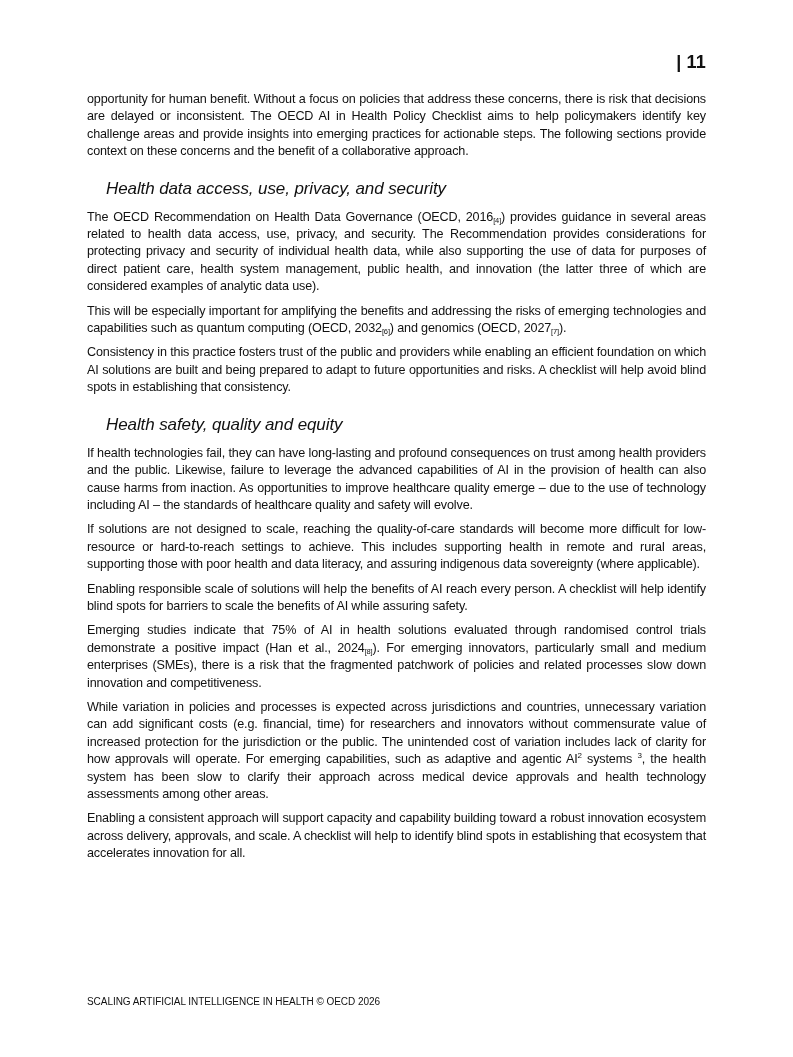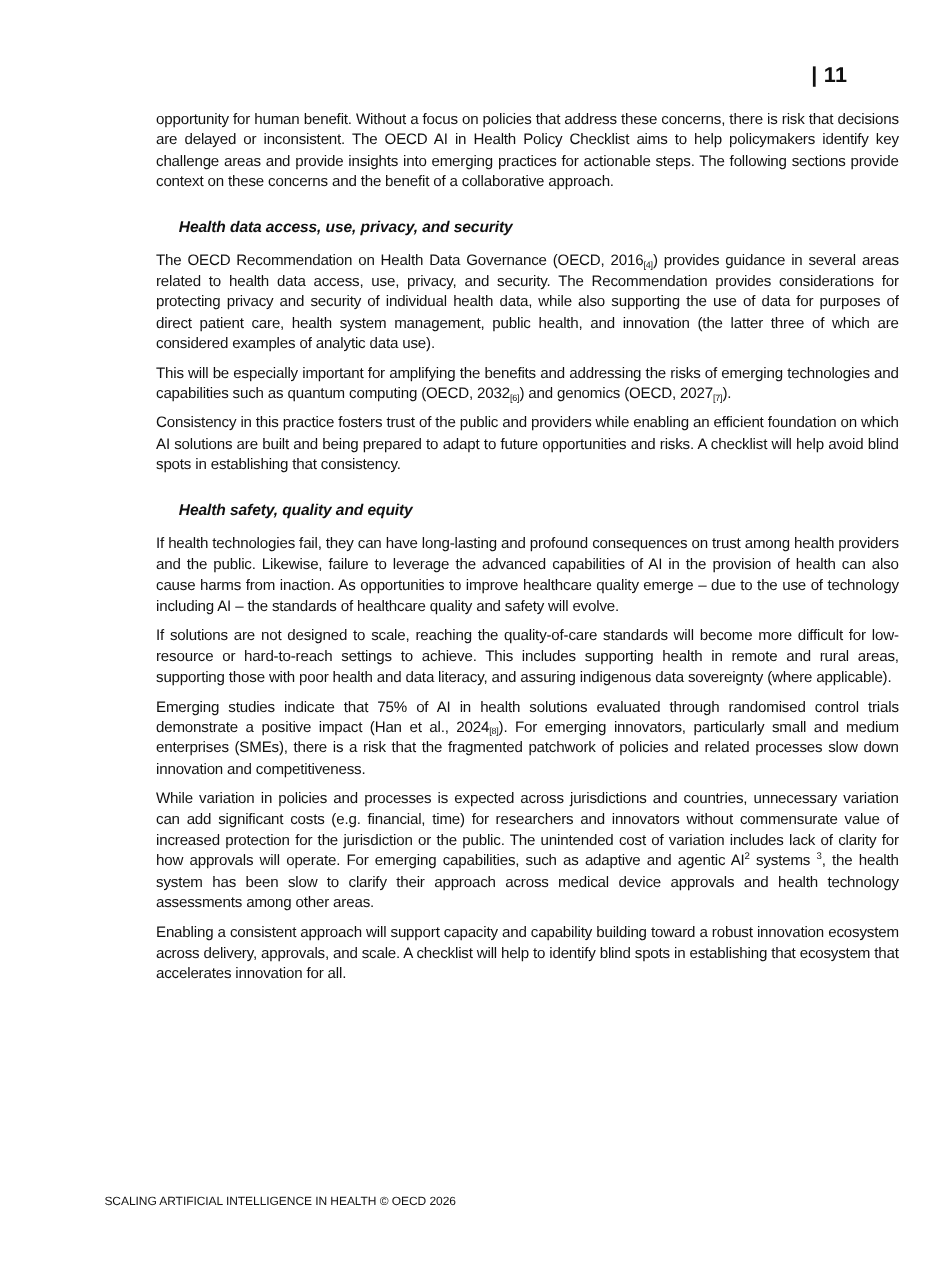--- a/index.html
+++ b/index.html
@@ -5,28 +5,28 @@
     html, body { margin: 0; padding: 0; background: #ffffff; }
     body {
       width: 793px; height: 1057px; position: relative; overflow: hidden;
       font-family: "Liberation Sans", sans-serif; color: #111111;
     }
     .page-number {
       position: absolute; top: 52px; right: 87px;
       font-size: 18px; font-weight: bold; letter-spacing: 0.2px;
     }
     .content {
-      position: absolute; left: 87px; top: 91px; width: 619px; margin-left: 43px;
+      position: absolute; left: 87px; top: 91px; width: 619px;
     }
     p {
       margin: 0 0 7px 0; font-size: 12.6px; line-height: 17.4px;
       text-align: justify; letter-spacing: -0.15px;
     }
     h3 {
-      margin: 19px 0 11px 19px; font-size: 13px; font-weight: bold;
+      margin: 19px 0 11px 19px; font-size: 17px; font-weight: normal;
       font-style: italic; line-height: 18px; letter-spacing: -0.1px;
     }
     sub.ref { font-size: 7.5px; vertical-align: -2px; line-height: 0; }
     sup.fn { font-size: 8px; vertical-align: 5px; line-height: 0; }
     .footer {
       position: absolute; left: 87px; top: 996px;
       font-size: 10px; letter-spacing: -0.05px;
     }
   </style>
 </head>
@@ -38,19 +38,20 @@
   <p>opportunity for human benefit. Without a focus on policies that address these concerns, there is risk that decisions are delayed or inconsistent. The OECD AI in Health Policy Checklist aims to help policymakers identify key challenge areas and provide insights into emerging practices for actionable steps. The following sections provide context on these concerns and the benefit of a collaborative approach.</p>
 
   <h3>Health data access, use, privacy, and security</h3>
   <p><span>The OECD Recommendation on Health Data Governance (OECD, 2016</span><sub class="ref">[4]</sub><span>) provides guidance in several areas related to health data access, use, privacy, and security. The Recommendation provides considerations for protecting privacy and security of individual health data, while also supporting the use of data for purposes of direct patient care, health system management, public health, and innovation (the latter three of which are considered examples of analytic data use).</span></p>
   <p><span>This will be especially important for amplifying the benefits and addressing the risks of emerging technologies and capabilities such as quantum computing (OECD, 2032</span><sub class="ref">[6]</sub><span>) and genomics (OECD, 2027</span><sub class="ref">[7]</sub><span>).</span></p>
   <p>Consistency in this practice fosters trust of the public and providers while enabling an efficient foundation on which AI solutions are built and being prepared to adapt to future opportunities and risks. A checklist will help avoid blind spots in establishing that consistency.</p>
 
   <h3>Health safety, quality and equity</h3>
   <p>If health technologies fail, they can have long-lasting and profound consequences on trust among health providers and the public. Likewise, failure to leverage the advanced capabilities of AI in the provision of health can also cause harms from inaction. As opportunities to improve healthcare quality emerge – due to the use of technology including AI – the standards of healthcare quality and safety will evolve.</p>
   <p>If solutions are not designed to scale, reaching the quality-of-care standards will become more difficult for low-resource or hard-to-reach settings to achieve. This includes supporting health in remote and rural areas, supporting those with poor health and data literacy, and assuring indigenous data sovereignty (where applicable).</p>
+  <p>Enabling responsible scale of solutions will help the benefits of AI reach every person. A checklist will help identify blind spots for barriers to scale the benefits of AI while assuring safety.</p>
 
   <p><span>Emerging studies indicate that 75% of AI in health solutions evaluated through randomised control trials demonstrate a positive impact (Han et al., 2024</span><sub class="ref">[8]</sub><span>). For emerging innovators, particularly small and medium enterprises (SMEs), there is a risk that the fragmented patchwork of policies and related processes slow down innovation and competitiveness.</span></p>
   <p><span>While variation in policies and processes is expected across jurisdictions and countries, unnecessary variation can add significant costs (e.g. financial, time) for researchers and innovators without commensurate value of increased protection for the jurisdiction or the public. The unintended cost of variation includes lack of clarity for how approvals will operate. For emerging capabilities, such as adaptive and agentic AI</span><sup class="fn">2</sup><span> systems </span><sup class="fn">3</sup><span>, the health system has been slow to clarify their approach across medical device approvals and health technology assessments among other areas.</span></p>
   <p>Enabling a consistent approach will support capacity and capability building toward a robust innovation ecosystem across delivery, approvals, and scale. A checklist will help to identify blind spots in establishing that ecosystem that accelerates innovation for all.</p>
 </div>
 
 <div class="footer">SCALING ARTIFICIAL INTELLIGENCE IN HEALTH © OECD 2026</div>
 
 </body></html>

